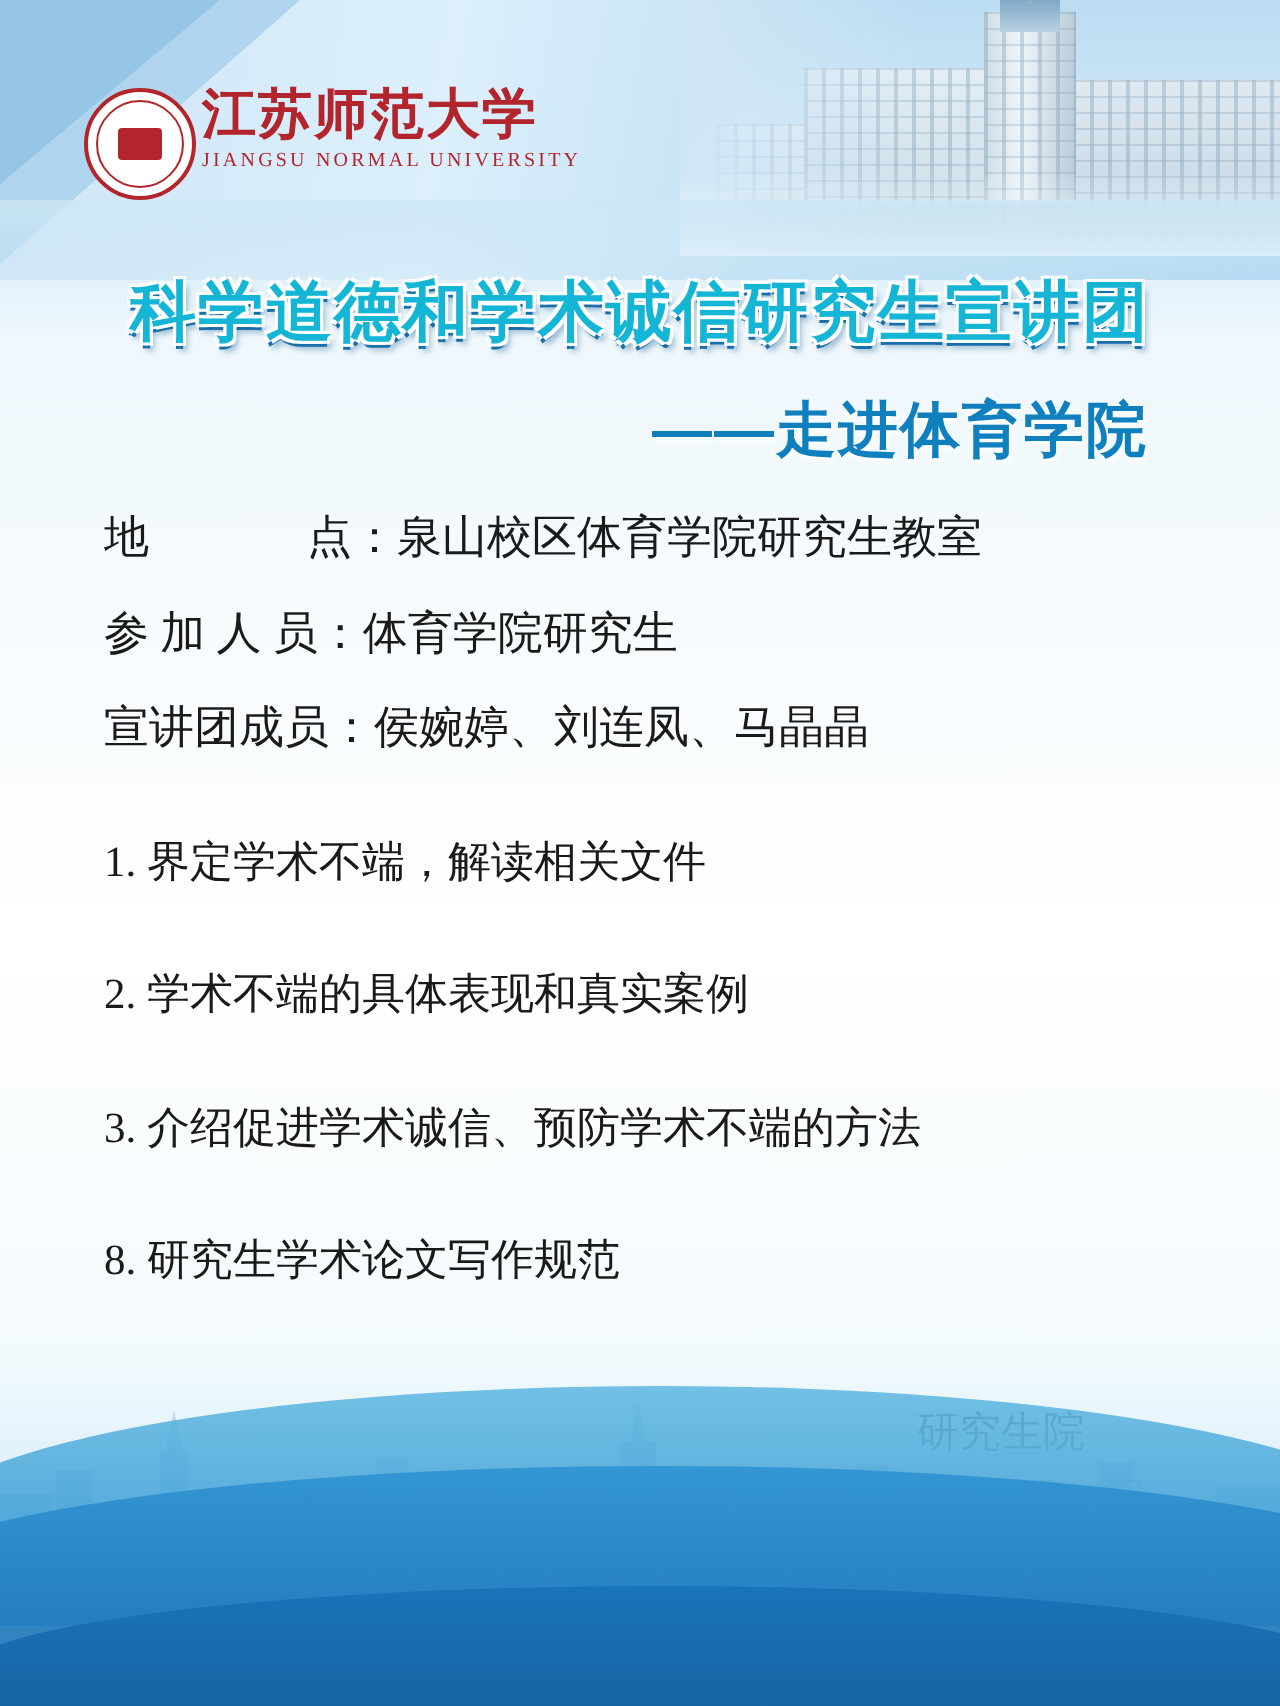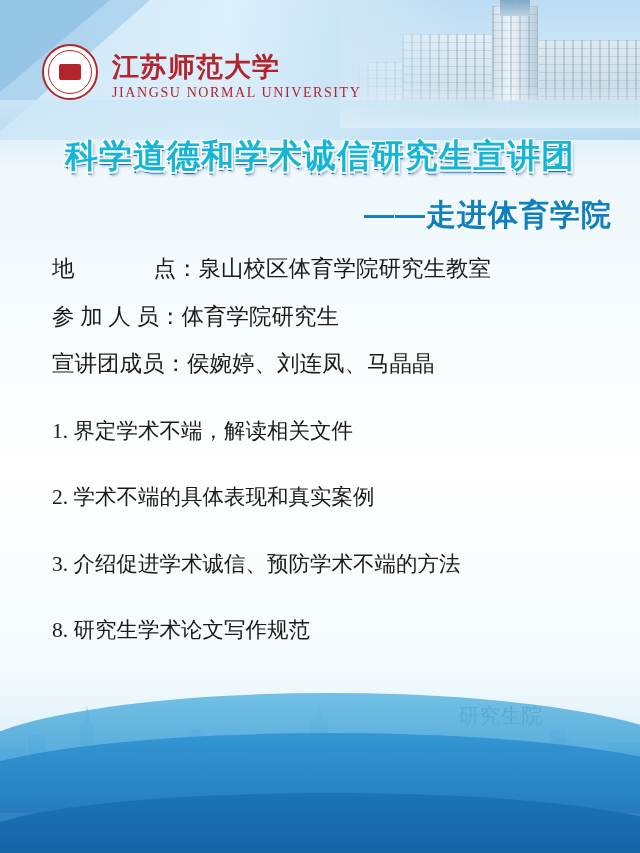--- a/index.html
+++ b/index.html
@@ -126,22 +126,22 @@
     left: 0; bottom: 0;
     width: 300px; height: 44px;
     background: linear-gradient(180deg, rgba(222,240,250,0) 0%, #e9f4fb 100%);
   }
 
   
   .logo-wrap {
     position: absolute;
     left: 42px; top: 44px;
     display: flex;
-    align-items: flex-end;
-    gap: 14px;
+    align-items: flex-start;
+    gap: 3px;
   }
   .logo-seal {
     width: 52px; height: 52px;
     border-radius: 50%;
     border: 2px solid #b3252c;
     background: #fff;
     position: relative;
     flex: none;
   }
   .logo-seal::before {
@@ -168,21 +168,21 @@
     font-family: "Liberation Serif", serif;
     font-size: 27px;
     font-weight: bold;
     color: #b3252c;
     letter-spacing: 1px;
     white-space: nowrap;
   }
   .logo-en {
     margin-top: 5px;
     font-family: "Liberation Serif", serif;
-    font-size: 14px;
+    font-size: 10px;
     color: #b3252c;
     letter-spacing: 1.6px;
     white-space: nowrap;
   }
 
   
   .headline {
     position: absolute;
     left: 0; top: 134px;
     width: 640px;
@@ -198,21 +198,21 @@
       -1.5px -1.5px 0 #ffffff,
       1.5px -1.5px 0 #ffffff,
       -1.5px 1.5px 0 #ffffff,
       1.5px 1.5px 0 #ffffff,
       0 3px 0 #1a6fa8,
       2px 4px 3px rgba(20,90,140,.45);
     white-space: nowrap;
   }
   .headline-sub {
     margin-top: 16px;
-    padding-right: 28px;
+    padding-right: 66px;
     text-align: right;
     font-family: "Liberation Sans", sans-serif;
     font-size: 30px;
     font-weight: bold;
     color: #0f7fbe;
     letter-spacing: 1px;
     text-shadow: 1px 2px 2px rgba(255,255,255,.9);
     white-space: nowrap;
   }
 

